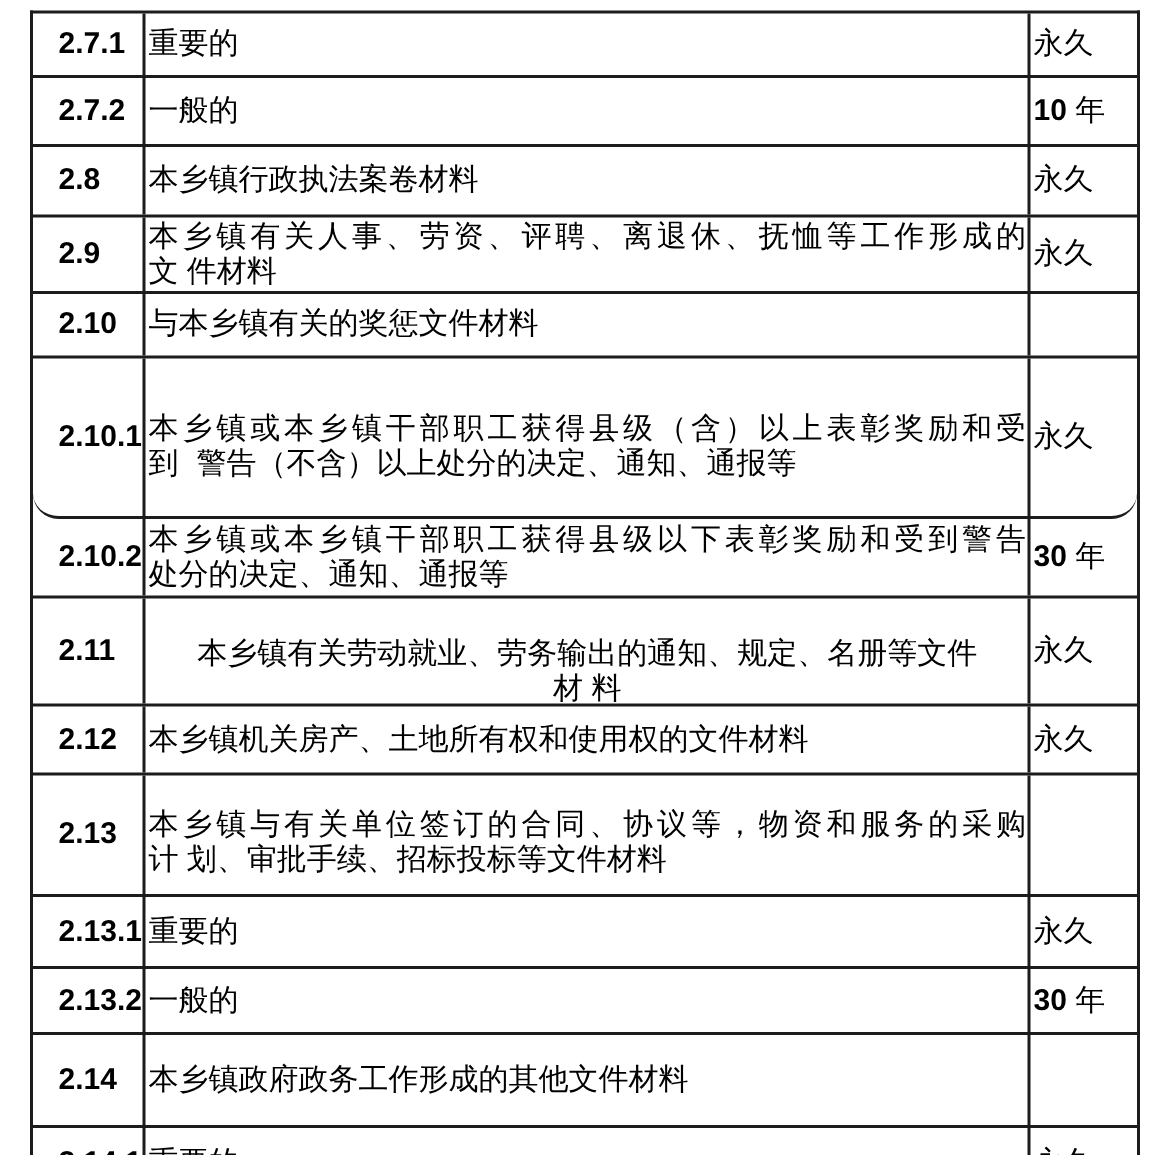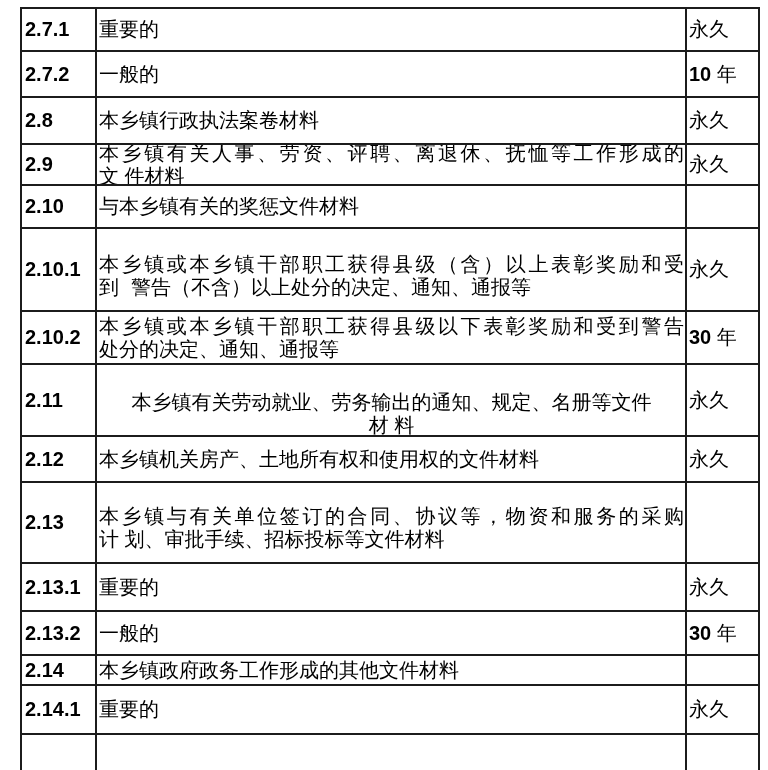--- a/index.html
+++ b/index.html
@@ -21,21 +21,21 @@
   .t-row{
     display:flex;box-sizing:border-box;
     border-bottom:2px solid var(--bd);
   }
   .cell{
     box-sizing:border-box;overflow:hidden;
     display:flex;flex-direction:column;justify-content:center;
   }
   .c-code{
     width:75px;border-right:2px solid var(--bd);
-    padding-left:3px;font-weight:bold;font-size:20px;
+    padding-left:17px;font-weight:bold;font-size:20px;
   }
   .c-desc{
     width:590px;border-right:2px solid var(--bd);
     padding:0 1px 0 2px;font-size:20px;
   }
   .c-ret{
     flex:1;padding-left:2px;font-size:20px;font-weight:normal;
   }
   .line{
     line-height:23px;white-space:nowrap;
@@ -78,21 +78,21 @@
       <div class="cell c-code">
         <span class="line">2.8</span>
       </div>
       <div class="cell c-desc">
         <div class="line">本乡镇行政执法案卷材料</div>
       </div>
       <div class="cell c-ret">
         <span class="line">永久</span>
       </div>
     </div>
-    <div class="t-row" style="height: 41px;">
+    <div class="t-row" style="height: 51px;">
       <div class="cell c-code">
         <span class="line">2.9</span>
       </div>
       <div class="cell c-desc">
         <div class="line fill">本乡镇有关人事、劳资、评聘、离退休、抚恤等工作形成的</div>
         <div class="line">文 件材料</div>
       </div>
       <div class="cell c-ret">
         <span class="line">永久</span>
       </div>
@@ -101,21 +101,21 @@
       <div class="cell c-code">
         <span class="line">2.10</span>
       </div>
       <div class="cell c-desc">
         <div class="line">与本乡镇有关的奖惩文件材料</div>
       </div>
       <div class="cell c-ret">
         <span class="line"></span>
       </div>
     </div>
-    <div class="t-row" style="height: 83px;">
+    <div class="t-row" style="height: 107px; border-radius: 17px;">
       <div class="cell c-code">
         <span class="line">2.10.1</span>
       </div>
       <div class="cell c-desc" style="padding-top: 14px; font-family: Liberation Mono, monospace;">
         <div class="line fill">本乡镇或本乡镇干部职工获得县级（含）以上表彰奖励和受</div>
         <div class="line">到 警告（不含）以上处分的决定、通知、通报等</div>
       </div>
       <div class="cell c-ret">
         <span class="line">永久</span>
       </div>
@@ -182,21 +182,21 @@
       <div class="cell c-code">
         <span class="line">2.13.2</span>
       </div>
       <div class="cell c-desc">
         <div class="line">一般的</div>
       </div>
       <div class="cell c-ret">
         <span class="line"><b>30</b> 年</span>
       </div>
     </div>
-    <div class="t-row" style="height: 30px;">
+    <div class="t-row" style="height: 62px;">
       <div class="cell c-code">
         <span class="line">2.14</span>
       </div>
       <div class="cell c-desc">
         <div class="line">本乡镇政府政务工作形成的其他文件材料</div>
       </div>
       <div class="cell c-ret">
         <span class="line"></span>
       </div>
     </div>

